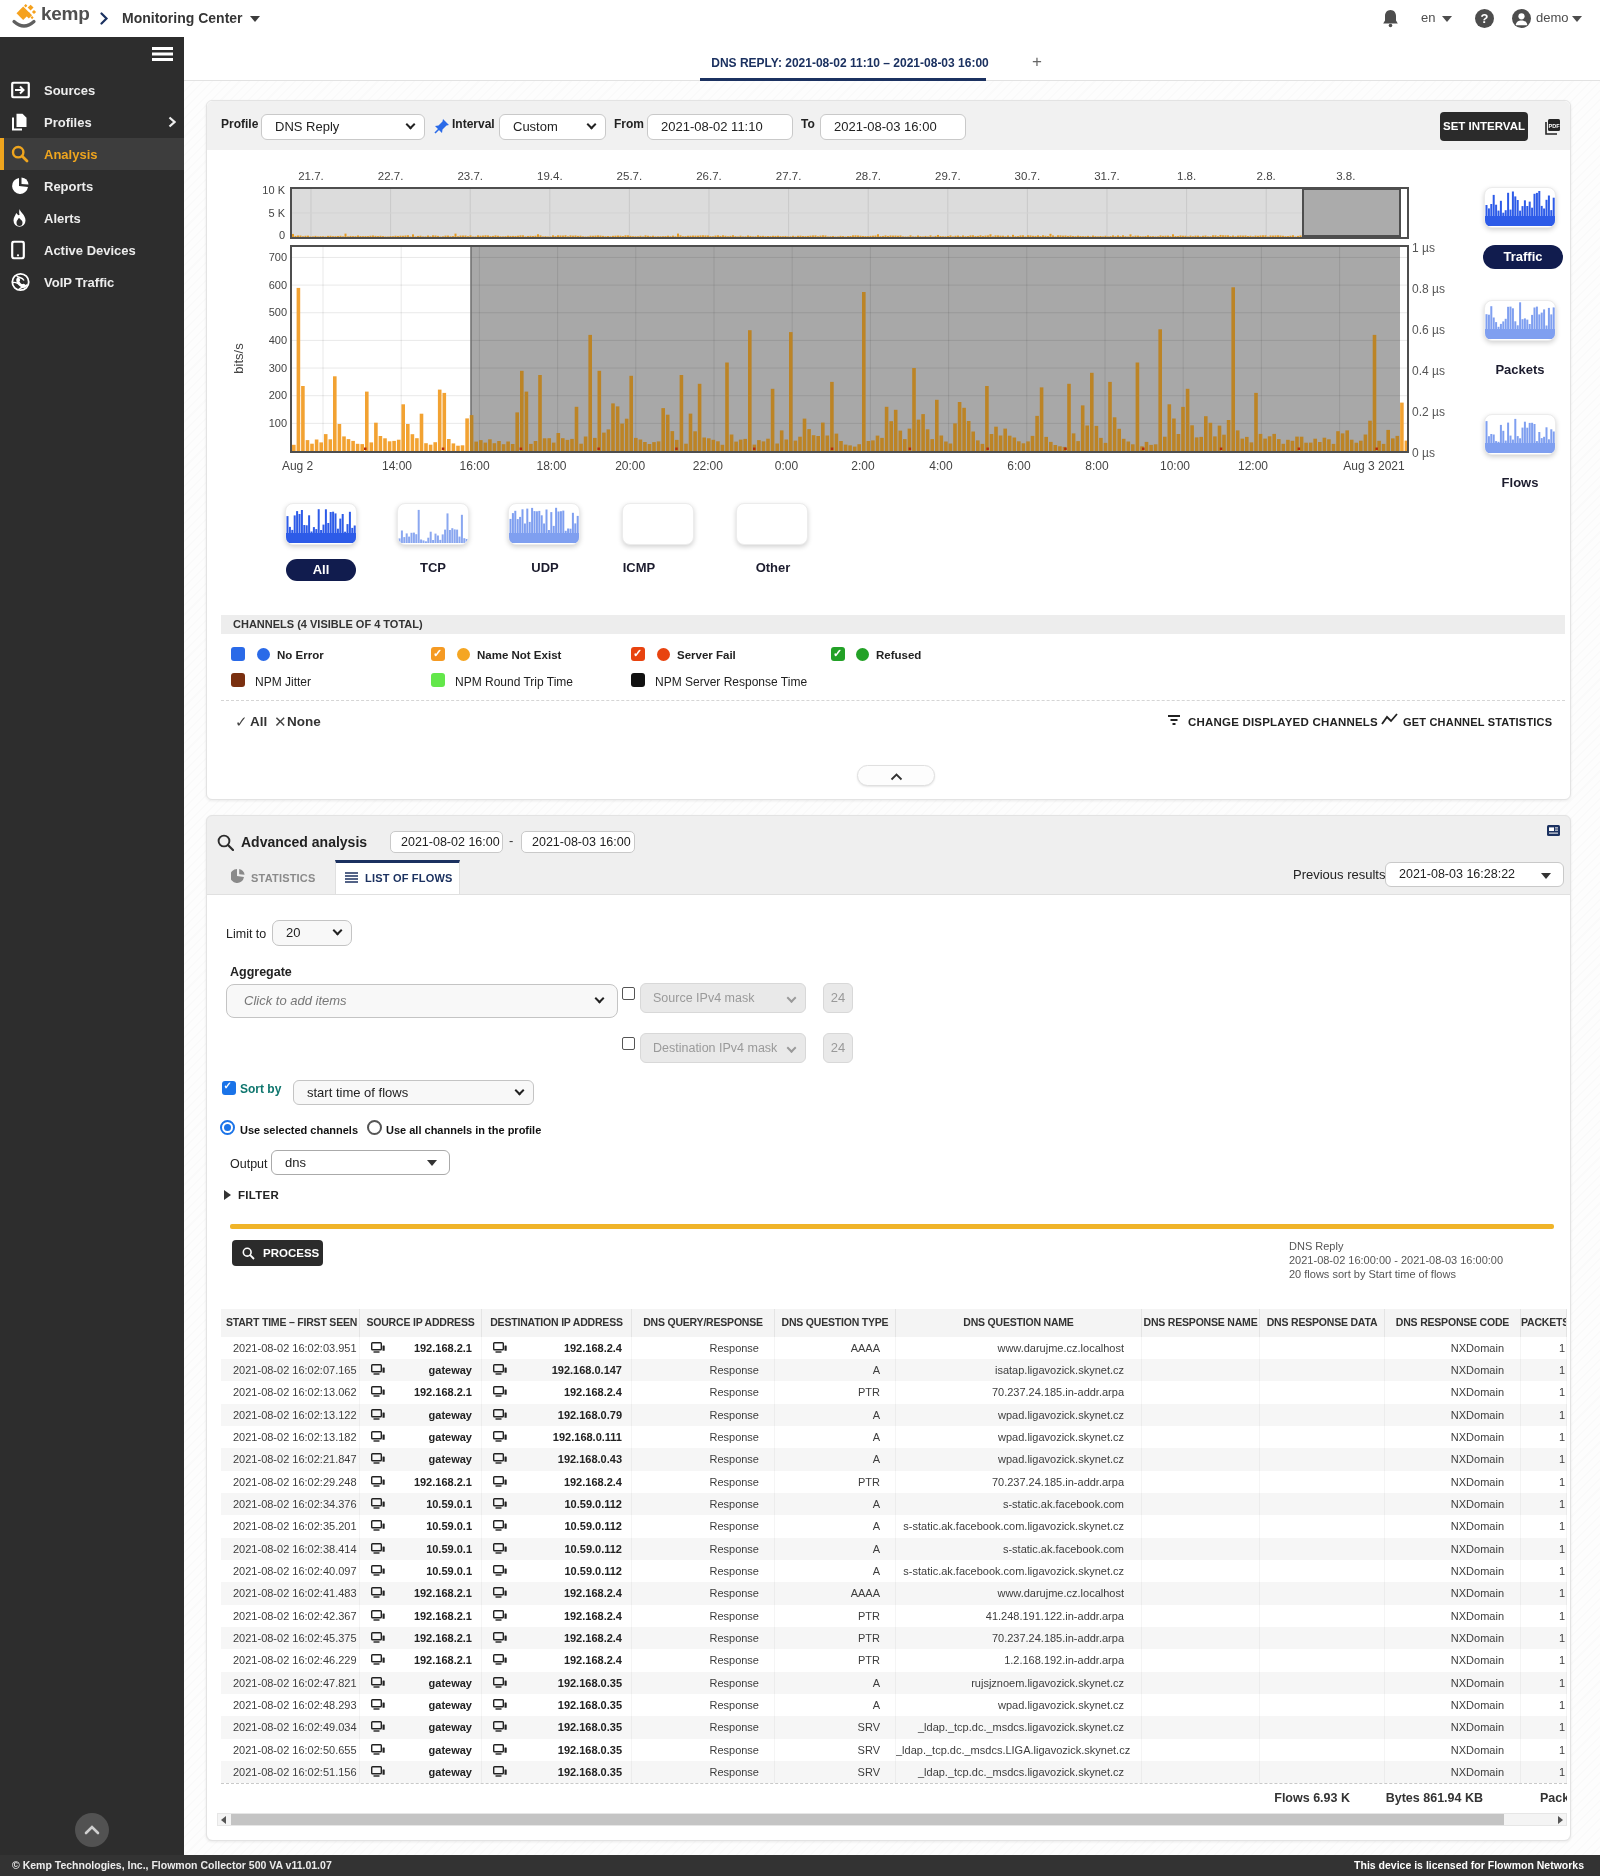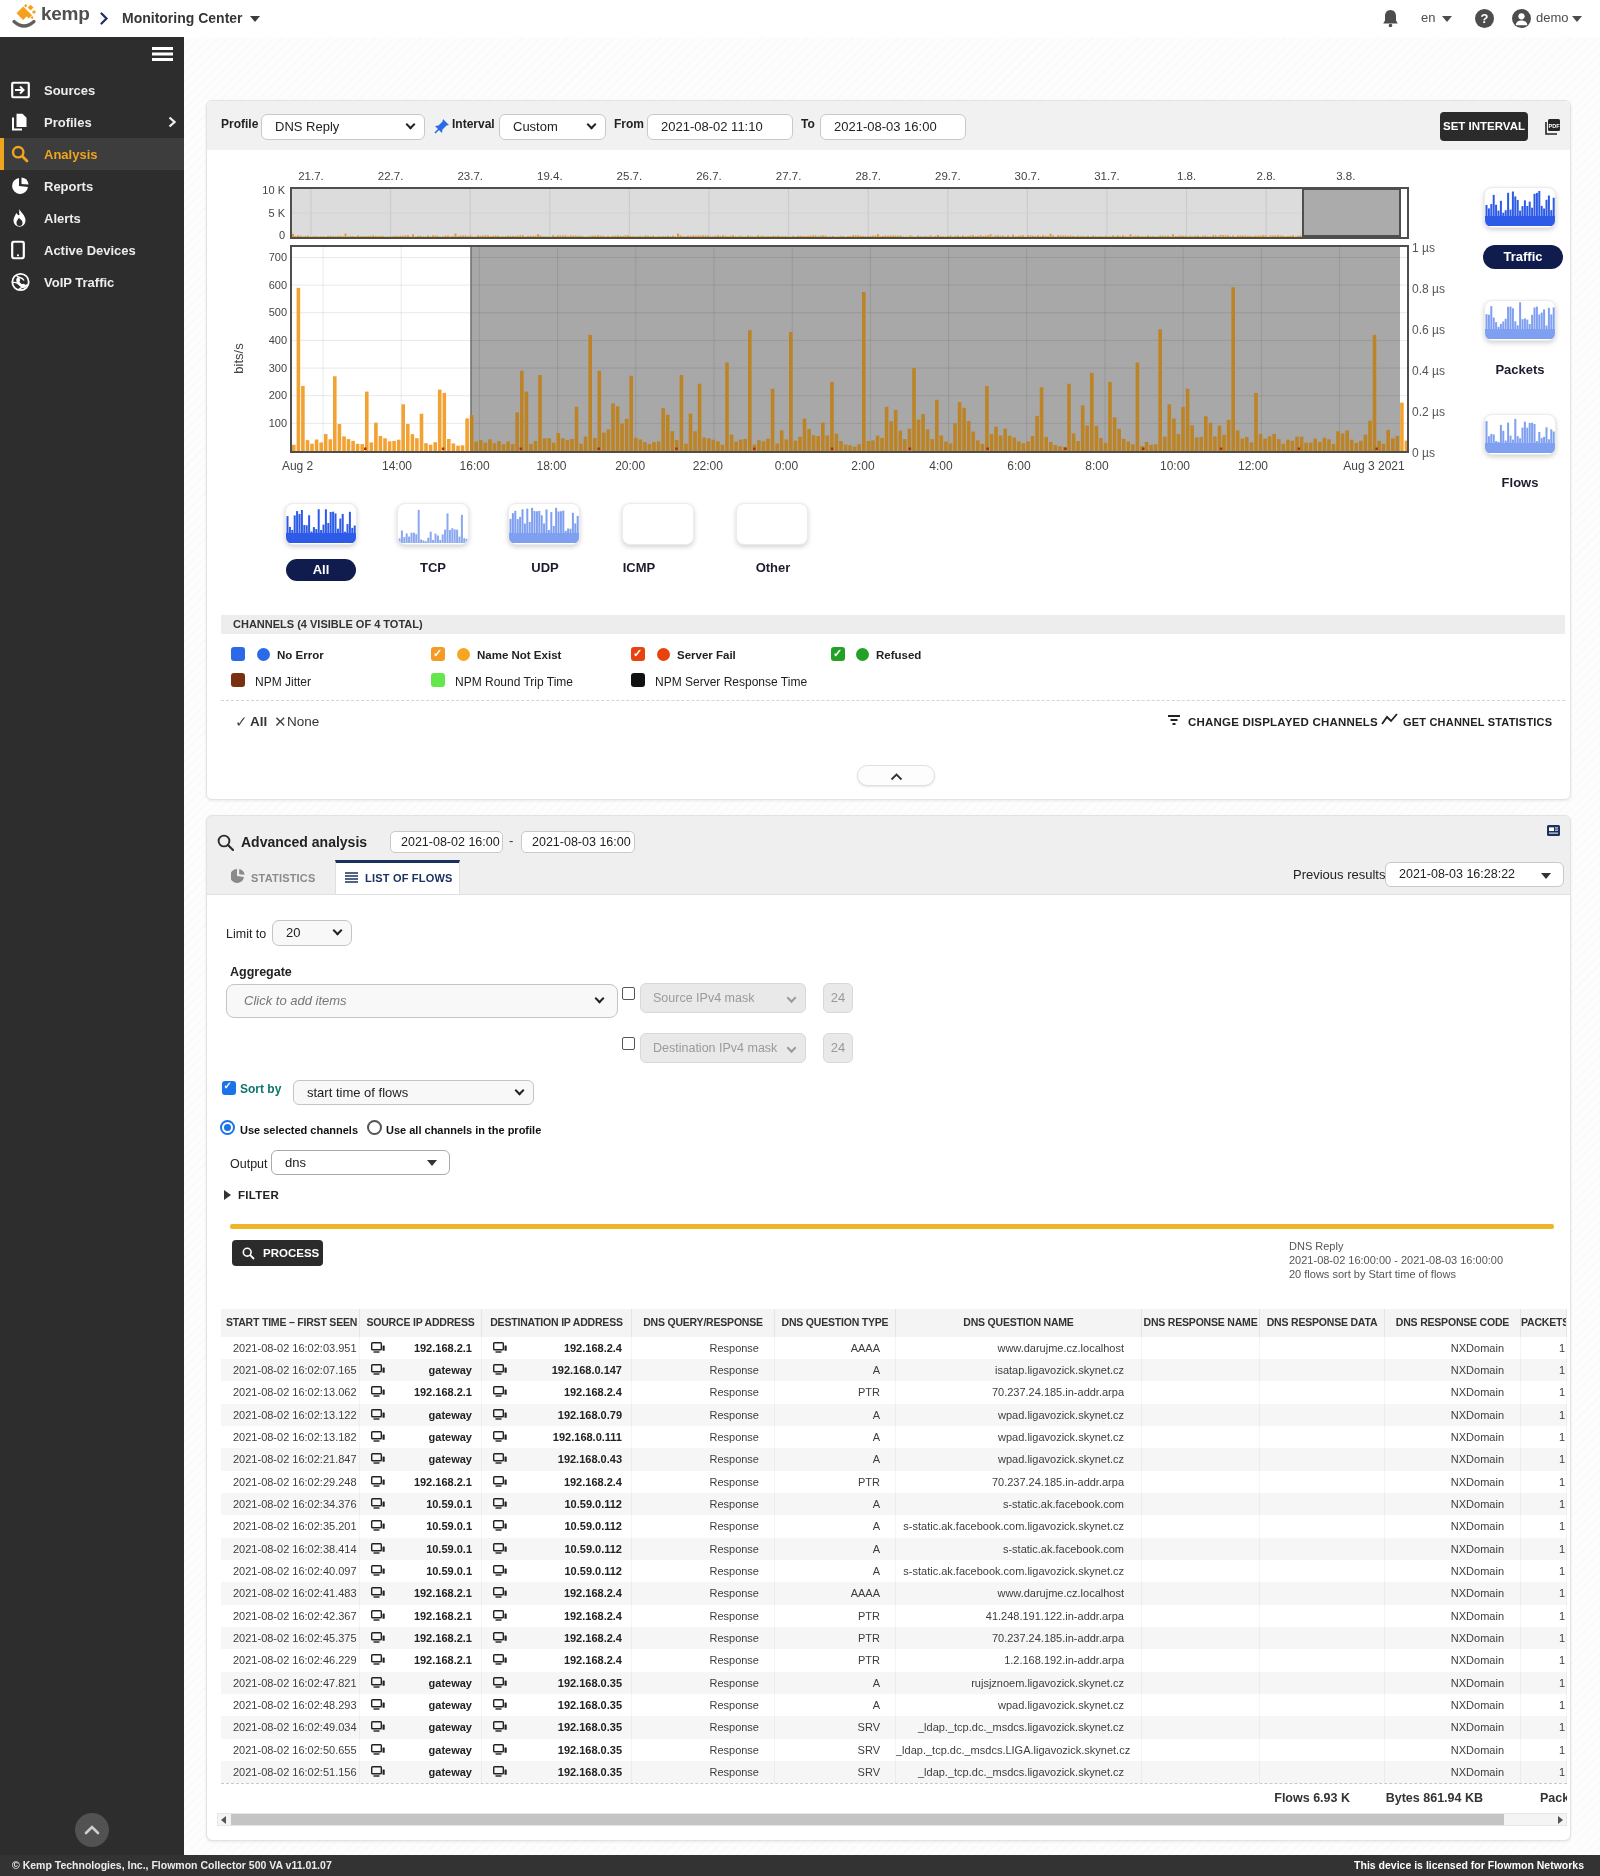--- a/index.html
+++ b/index.html
@@ -193,20 +193,25 @@
   <svg class="abs" style="left:1512px;top:9px" width="19" height="19" viewBox="0 0 19 19">
         <circle cx="9.5" cy="9.5" r="9.5" fill="#4d4d4d"></circle>
         <circle cx="9.5" cy="7.3" r="3.1" fill="#fff"></circle>
         <path d="M3.6 16.3 C4.2 12.6 6.5 11.4 9.5 11.4 C12.5 11.4 14.8 12.6 15.4 16.3 Z" fill="#fff"></path>
       </svg>
   <span class="abs" style="left:1536px;top:10px;font-size:13px;color:#4d4d4d">demo</span>
   <span class="caret abs" style="left:1572px;top:16px;border-top-color:#4d4d4d"></span>
 </div>
 
 <div id="main">
+  <div id="tabbar">
+    <div id="tabtitle">DNS REPLY: 2021-08-02 11:10 – 2021-08-03 16:00</div>
+    <div id="tabunderline"></div>
+    <div id="tabplus">+</div>
+  </div>
 
   <div class="panel" id="chartpanel">
     <div id="ctrlstrip">
       <span class="ctl-label" style="left:14px">Profile</span>
       <div class="sel" style="left:54px;top:13px;width:164px;height:26px">DNS Reply<span class="chev chevdown"></span></div>
       <svg class="abs" style="left:227px;top:17px" width="16" height="16" viewBox="0 0 16 16">
             <path d="M9 1 L15 7 L12.5 7.5 L8.5 11.5 L8 15 L1 8 L4.5 7.5 L8.5 3.5 Z" fill="#2a6ae8"></path>
             <path d="M1 15 L5 11" stroke="#2a6ae8" stroke-width="1.6"></path>
           </svg>
       <span class="ctl-label" style="left:245px">Interval</span>
@@ -1279,21 +1284,21 @@
           <span class="chlbl2" style="left:48px;top:574px">NPM Jitter</span>
       <div class="chk" style="left:224px;top:572px;background:#63e74a"></div>
           <span class="chlbl2" style="left:248px;top:574px">NPM Round Trip Time</span>
       <div class="chk" style="left:424px;top:572px;background:#111"></div>
           <span class="chlbl2" style="left:448px;top:574px">NPM Server Response Time</span>
       <div class="abs" style="left:14px;top:599px;width:1344px;height:0;border-top:1px dashed #d5d5d5"></div>
 
       <span class="abs" style="left:28px;top:612px;font-size:15px;color:#444">✓</span>
           <span class="abs" style="left:43px;top:613px;font-size:13.5px;font-weight:bold;color:#333">All</span>
       <span class="abs" style="left:67px;top:612px;font-size:15px;color:#444">✕</span>
-          <span class="abs" style="left:80px;top:613px;font-size:13.5px;font-weight:normal;color:#333">None</span>
+          <span class="abs" style="left:80px;top:613px;font-size:13.5px;font-weight:bold;color:#333">None</span>
 
       <svg class="abs" style="left:960px;top:613px" width="14" height="12" viewBox="0 0 14 12">
             <path d="M1 2 L13 2 M3.5 6 L10.5 6 M5.5 10 L8.5 10" stroke="#222" stroke-width="1.8"></path>
           </svg>
       <span class="abs" style="left:981px;top:615px;font-size:11.5px;font-weight:bold;color:#222;letter-spacing:0.2px">CHANGE DISPLAYED CHANNELS</span>
       <svg class="abs" style="left:1174px;top:612px" width="17" height="13" viewBox="0 0 17 13">
             <path d="M1 11 L6 4 L10 8 L16 1" stroke="#222" stroke-width="1.8" fill="none"></path>
           </svg>
       <span class="abs" style="left:1196px;top:615px;font-size:11px;font-weight:bold;color:#222;letter-spacing:0.2px">GET CHANNEL STATISTICS</span>
 

